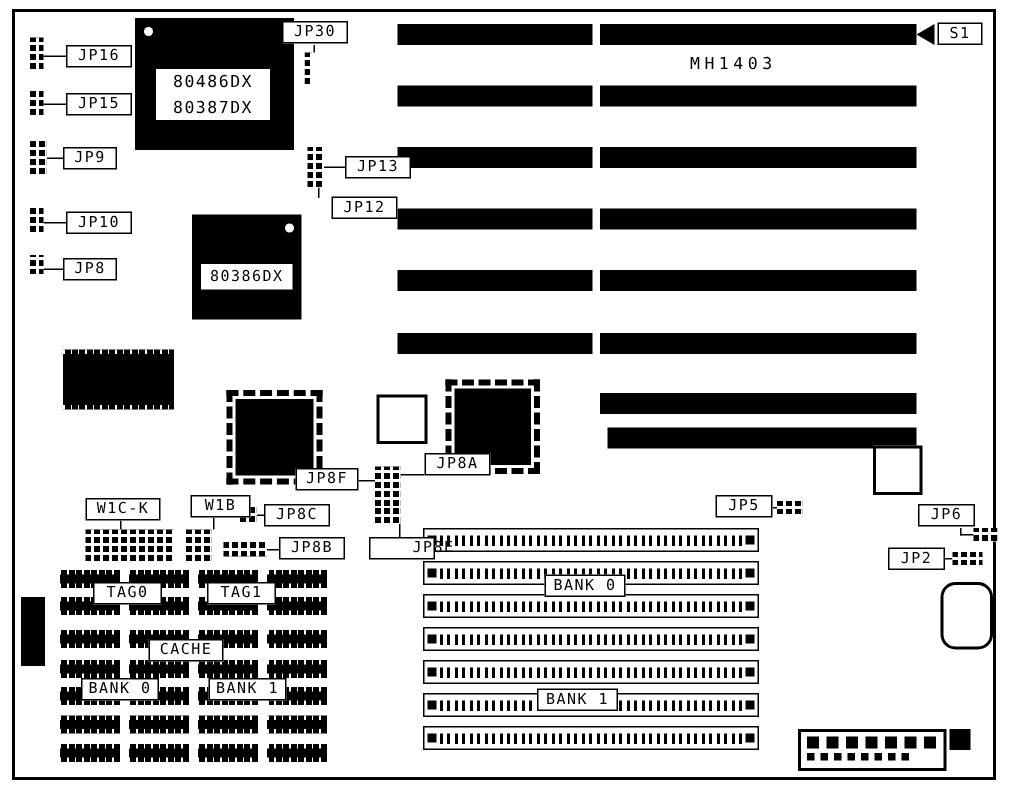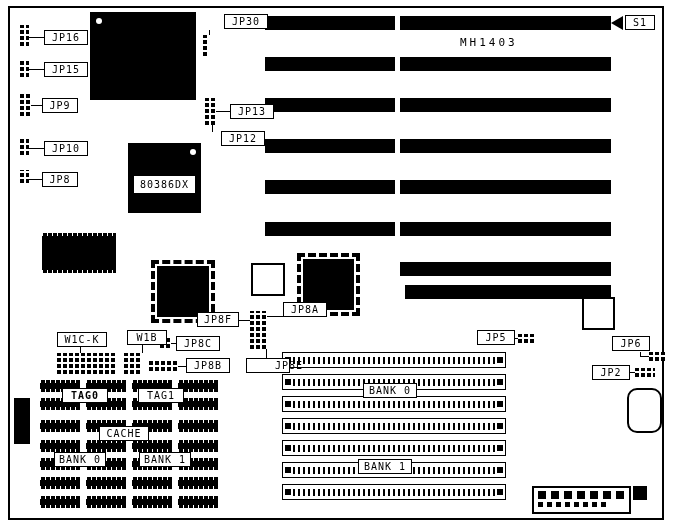--- a/index.html
+++ b/index.html
@@ -91,22 +91,26 @@
   <div class="pins" style="left:20px;top:138px;width:9px;height:17px;"></div>
   <div class="line" style="left:29px;top:148px;width:15px;height:1px;"></div>
   <div class="lbl" style="left:44px;top:141px;width:44px;">JP10</div>
 
   <div class="pins" style="left:20px;top:170px;width:9px;height:13px;"></div>
   <div class="line" style="left:29px;top:179px;width:13px;height:1px;"></div>
   <div class="lbl" style="left:42px;top:172px;width:36px;">JP8</div>
 
   <div class="chip" style="left:90px;top:12px;width:106px;height:88px;"></div>
   <div class="dot" style="left:96px;top:18px;"></div>
-
-  <div class="lbl" style="left:188px;top:14px;width:44px;margin-left:36px;">JP30</div>
+  <div class="chiptxt" style="left:104px;top:46px;width:76px;height:34px;line-height:17px;">
+    <div>80486DX</div>
+    <div>80387DX</div>
+  </div>
+
+  <div class="lbl" style="left:188px;top:14px;width:44px;">JP30</div>
   <div class="line" style="left:209px;top:30px;width:1px;height:5px;"></div>
   <div class="pins" style="left:203px;top:35px;width:5px;height:21px;"></div>
 
   <div class="pins" style="left:205px;top:98px;width:11px;height:27px;"></div>
   <div class="line" style="left:216px;top:111px;width:14px;height:1px;"></div>
   <div class="lbl" style="left:230px;top:104px;width:44px;">JP13</div>
   <div class="line" style="left:212px;top:125px;width:1px;height:7px;"></div>
   <div class="lbl" style="left:221px;top:131px;width:44px;">JP12</div>
 
   <div class="chip" style="left:128px;top:143px;width:73px;height:70px;"></div>
@@ -167,21 +171,21 @@
   <div class="dipchip cchip" style="left:178px;top:458px;"></div>
   <div class="dipchip cchip" style="left:40px;top:477px;"></div>
   <div class="dipchip cchip" style="left:86px;top:477px;"></div>
   <div class="dipchip cchip" style="left:132px;top:477px;"></div>
   <div class="dipchip cchip" style="left:178px;top:477px;"></div>
   <div class="dipchip cchip" style="left:40px;top:496px;"></div>
   <div class="dipchip cchip" style="left:86px;top:496px;"></div>
   <div class="dipchip cchip" style="left:132px;top:496px;"></div>
   <div class="dipchip cchip" style="left:178px;top:496px;"></div>
 
-  <div class="lbl" style="left:62px;top:388px;width:46px;font-weight:bold;">TAG0</div>
+  <div class="lbl" style="left:62px;top:388px;width:46px;">TAG0</div>
   <div class="lbl" style="left:138px;top:388px;width:46px;">TAG1</div>
   <div class="lbl" style="left:99px;top:426px;width:50px;">CACHE</div>
   <div class="lbl" style="left:54px;top:452px;width:52px;">BANK 0</div>
   <div class="lbl" style="left:139px;top:452px;width:52px;">BANK 1</div>
 
   <div class="socket" style="left:282px;top:352px;"></div>
   <div class="socket" style="left:282px;top:374px;"></div>
   <div class="socket" style="left:282px;top:396px;"></div>
   <div class="socket" style="left:282px;top:418px;"></div>
   <div class="socket" style="left:282px;top:440px;"></div>

